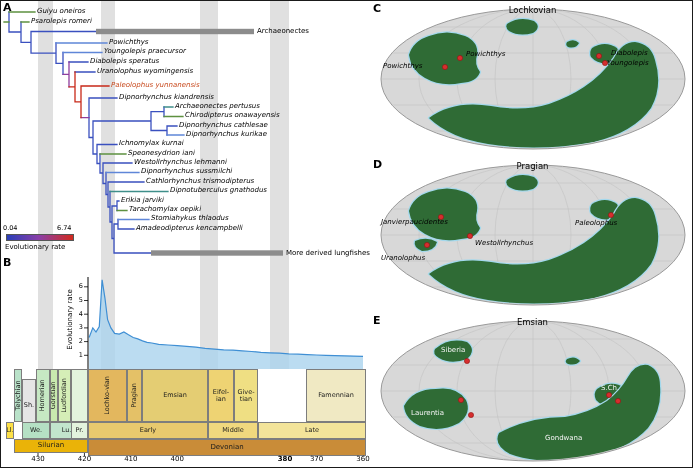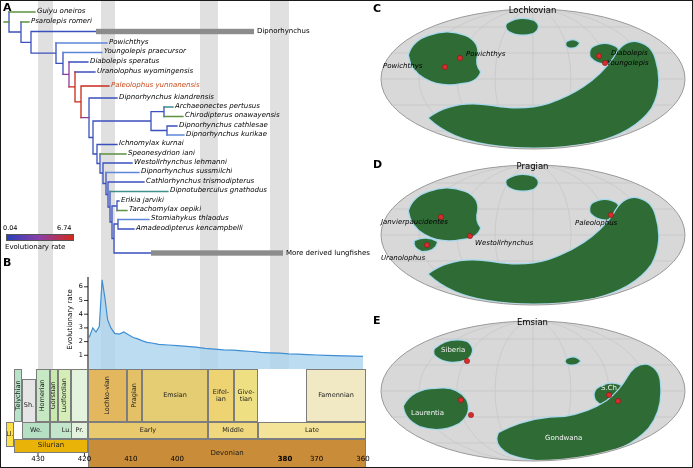--- a/index.html
+++ b/index.html
@@ -99,21 +99,21 @@
     <span class="tx" style="left:127px;top:149px">Speonesydrion iani</span>
     <span class="tx" style="left:133px;top:158px">Westollrhynchus lehmanni</span>
     <span class="tx" style="left:140px;top:167px">Dipnorhynchus sussmilchi</span>
     <span class="tx" style="left:145px;top:177px">Cathlorhynchus trismodipterus</span>
     <span class="tx" style="left:169px;top:186px">Dipnotuberculus gnathodus</span>
     <span class="tx" style="left:120px;top:196px">Erikia jarviki</span>
     <span class="tx" style="left:128px;top:205px">Tarachomylax oepiki</span>
     <span class="tx" style="left:150px;top:214px">Stomiahykus thlaodus</span>
     <span class="tx" style="left:135px;top:224px">Amadeodipterus kencampbelli</span>
 
-    <span class="cladelbl" style="left:256px;top:27px">Dipnorhynchus</span>
+    <span class="cladelbl" style="left:256px;top:27px">Archaeonectes</span>
     <span class="cladelbl" style="left:285px;top:249px">More derived lungfishes</span>
 
     <span class="cbnum" style="left:2px;top:224px">0.04</span>
     <span class="cbnum" style="left:56px;top:224px">6.74</span>
     <div class="cb"></div>
     <span class="cbcap" style="left:4px;top:243px">Evolutionary rate</span>
 
     <span class="bylabel">Evolutionary rate</span>
 
     <div class="cell rot" style="left:13px;top:368px;width:8px;height:53px;background:#b9e2c9">
@@ -146,21 +146,21 @@
     <div class="cell" style="left:207px;top:368px;width:26px;height:53px;background:#eed373">
         <span>Eifel- ian</span>
       </div>
     <div class="cell" style="left:233px;top:368px;width:24px;height:53px;background:#efdf83">
         <span>Give- tian</span>
       </div>
     <div class="cell" style="left:305px;top:368px;width:60px;height:53px;background:#f0e9c3">
         <span>Famennian</span>
       </div>
 
-    <div class="cell" style="left:5px;top:421px;width:8px;height:25px;background:#fde047">
+    <div class="cell" style="left:5px;top:421px;width:8px;height:17px;background:#fde047">
         <span>Ll.</span>
       </div>
     <div class="cell" style="left:21px;top:421px;width:28px;height:17px;background:#b5e0c4">
         <span>We.</span>
       </div>
     <div class="cell" style="left:49px;top:421px;width:33px;height:17px;background:#c2e5cc">
         <span>Lu.</span>
       </div>
     <div class="cell" style="left:70px;top:421px;width:17px;height:17px;background:#e3f3dd">
         <span>Pr.</span>
@@ -171,21 +171,21 @@
     <div class="cell" style="left:207px;top:421px;width:50px;height:17px;background:#f0d87e">
         <span>Middle</span>
       </div>
     <div class="cell" style="left:257px;top:421px;width:108px;height:17px;background:#f3e49a">
         <span>Late</span>
       </div>
 
     <div class="cell" style="left:13px;top:438px;width:74px;height:14px;background:#eab308;font-size:7px">
         <span>Silurian</span>
       </div>
-    <div class="cell" style="left:87px;top:438px;width:278px;height:30px;background:#c98c38;font-size:7px">
+    <div class="cell" style="left:87px;top:438px;width:278px;height:17px;background:#c98c38;font-size:7px">
         <span>Devonian</span>
       </div>
   <span class="xtick" style="left: 27px;">430</span>
       <span class="xtick" style="left: 73.429px;">420</span>
       <span class="xtick" style="left: 119.858px;">410</span>
       <span class="xtick" style="left: 166.287px;">400</span>
       <span class="xtick" style="left: 212.716px; margin-top: 31px;">390</span>
       <span class="xtick" style="left: 274px; font-weight: bold;">380</span>
       <span class="xtick" style="left: 305.574px;">370</span>
       <span class="xtick" style="left: 352.003px;">360</span>

